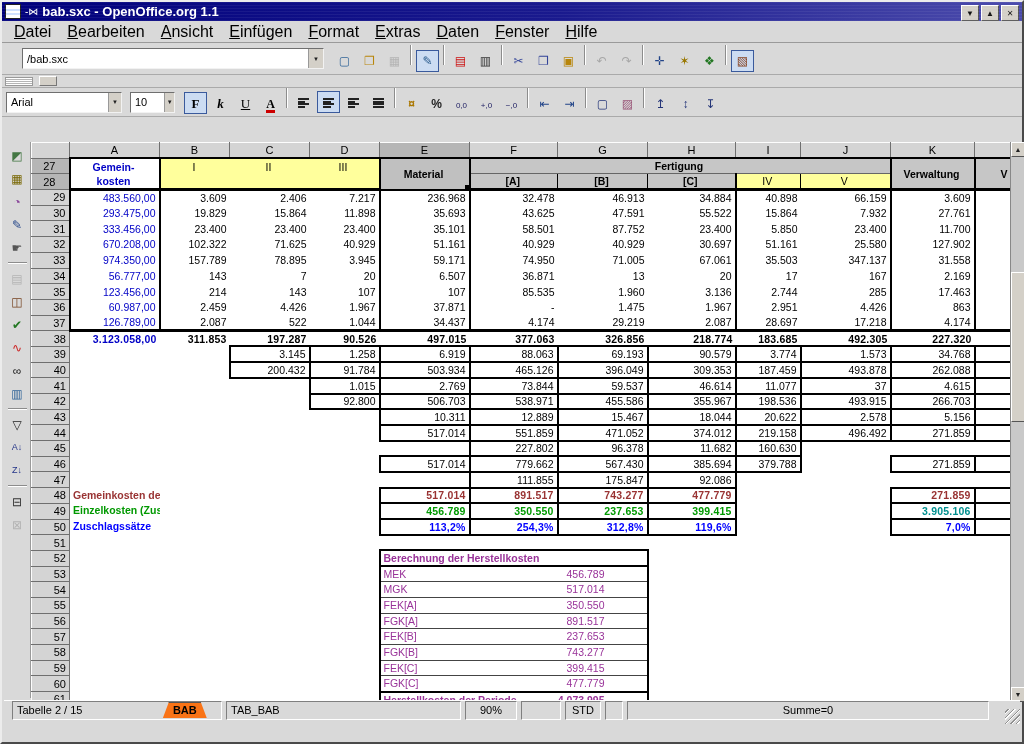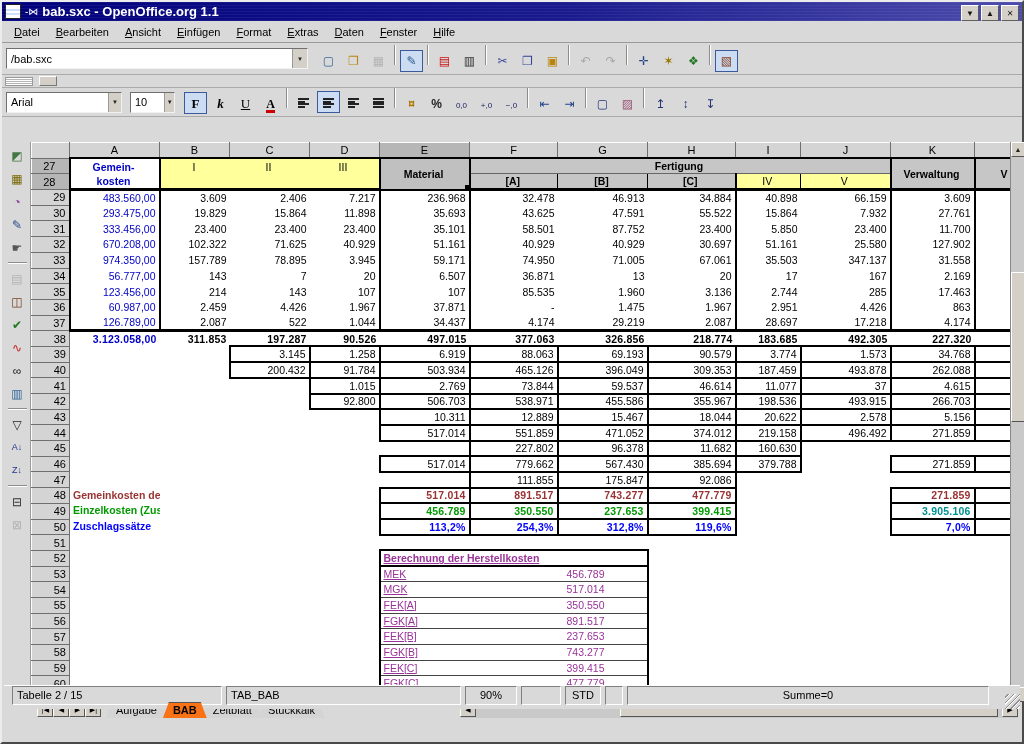--- a/index.html
+++ b/index.html
@@ -12,24 +12,24 @@
     background:repeating-linear-gradient(0deg,rgba(255,255,255,.06) 0 1px,transparent 1px 3px);}
   .appicon{width:14px;height:13px;background:#fff;border:1px solid #222;display:inline-block;
     background:linear-gradient(#fff 30%,#cfe0ff 30% 45%,#fff 45% 60%,#cfe0ff 60% 75%,#fff 75%);}
   .pin{font-size:10px;color:#fff;}
   .wtitle{font-size:13px;font-weight:bold;white-space:nowrap;}
   .tbspace{flex:1;}
   .wbtn{width:16px;height:14px;background:#d4d0c8;border:1px solid;border-color:#fff #555 #555 #fff;
     color:#111;font-size:8px;display:inline-flex;align-items:center;justify-content:center;}
   
   .menubar{height:21px;display:flex;align-items:center;background:#d9d9d9;border-bottom:1px solid #9a9a9a;padding-left:4px;}
-  .mi{display:inline-block;font-size:11px;padding:2px 8px;color:#000;}
+  .mi{display:inline-block;font-size:16px;padding:2px 8px;color:#000;}
   .mi::first-letter{text-decoration:underline;}
   
-  .fnbar{height:31px;display:flex;align-items:center;padding-left:4px;border-bottom:1px solid #aaa;background:#d9d9d9;}
+  .fnbar{height:31px;display:flex;align-items:center;padding-left:20px;border-bottom:1px solid #aaa;background:#d9d9d9;}
   .combo{display:inline-flex;align-items:stretch;height:21px;background:#fff;border:1px solid;border-color:#6f6f6f #f2f2f2 #f2f2f2 #6f6f6f;box-sizing:border-box;}
   .combo input{border:none;outline:none;font:11px "Liberation Sans",sans-serif;padding:0 4px;background:#fff;width:100%;}
   .dbtn{width:15px;background:#d4d0c8;border-left:1px solid #999;display:flex;align-items:center;justify-content:center;font-size:6px;color:#222;}
   .tbtn{min-width:23px;height:22px;margin:0 1px;display:inline-flex;align-items:center;justify-content:center;
     border:1px solid transparent;font-size:12px;box-sizing:border-box;}
   .tbtn.act{background:#ccdcf2;border:1px solid #3a5a9c;}
   .tbtn.dis{opacity:.38;}
   .glyph{line-height:1;}
   .tsep{display:inline-block;width:1px;height:20px;background:#8c8c8c;border-right:1px solid #fff;margin:0 3px;}
   .thinbar{height:12px;background:#d9d9d9;border-bottom:1px solid #aaa;display:flex;align-items:center;gap:6px;padding-left:3px;}
@@ -73,21 +73,21 @@
   .bt{border-top:2px solid #000;}
   .hb{border-bottom:3px solid #000;}
   .v1{border-left:1px solid #000;}
   .fb{border-bottom:1px solid #666;}
   td.sel{border:2px solid #000;background:#c0c0c0;font-weight:bold;position:relative;vertical-align:top;}
   td.sel::after{content:"";position:absolute;right:-1px;bottom:-1px;width:5px;height:5px;background:#000;}
   td.top{vertical-align:top;}
   
   td.ht{border-left:2px solid #000;border-right:2px solid #000;border-bottom:1px solid #444;
     position:relative;overflow:visible;text-align:left;}
-  td.ht .hlbl{position:absolute;left:3px;top:1px;color:#993399;white-space:nowrap;text-decoration:underline;}
+  td.ht .hlbl{position:absolute;left:3px;top:1px;color:#993399;white-space:nowrap;}
   td.ht .hval{position:absolute;right:42px;top:1px;color:#993399;}
   td.ht.title{border:2px solid #000;font-weight:bold;}
   td.ht.title .hlbl{font-weight:bold;}
   td.ht.total{border-top:2px solid #000;}
   td.ht.total .hlbl,td.ht.total .hval{font-weight:bold;}
   
   #vscroll{position:absolute;left:1008px;top:140px;width:14px;height:560px;background:#c9c9c9;border-left:1px solid #888;}
   .sbtn{position:absolute;left:0;width:14px;height:15px;background:#d4d0c8;border:1px solid;border-color:#fff #555 #555 #fff;
     box-sizing:border-box;font-size:7px;display:flex;align-items:center;justify-content:center;color:#222;}
   #vthumb{position:absolute;left:0;top:130px;width:14px;height:150px;background:#d4d0c8;border:1px solid;border-color:#fff #555 #555 #fff;box-sizing:border-box;}
@@ -97,21 +97,21 @@
     box-sizing:border-box;font-size:7px;text-align:center;line-height:13px;vertical-align:top;}
   .tab{display:inline-block;height:15px;line-height:15px;padding:0 10px;margin-right:-4px;font-size:11px;
     background:#d4d4d4;color:#000;clip-path:polygon(6px 0,calc(100% - 6px) 0,100% 100%,0 100%);
     border-top:1px solid #555;vertical-align:top;}
   .tab.on{background:#f97316;font-weight:bold;position:relative;z-index:2;}
   #hscroll{position:absolute;left:456px;top:0;height:16px;right:2px;background:#c9c9c9;}
   .hbtn{position:absolute;top:0;width:16px;height:15px;background:#d4d0c8;border:1px solid;border-color:#fff #555 #555 #fff;
     box-sizing:border-box;font-size:7px;text-align:center;line-height:13px;}
   #hthumb{position:absolute;left:160px;right:20px;top:0;height:15px;background:#d4d0c8;border:1px solid;border-color:#fff #555 #555 #fff;box-sizing:border-box;}
   
-  #statusbar{position:absolute;left:2px;right:2px;top:683px;height:23px;background:#d9d9d9;border-top:1px solid #fff;
+  #statusbar{position:absolute;left:2px;right:2px;top:698px;height:23px;background:#d9d9d9;border-top:1px solid #fff;
     display:flex;align-items:center;padding-left:8px;}
   .sfield{display:inline-block;height:15px;line-height:15px;font-size:11px;padding:1px 4px;margin-right:4px;
     border:1px solid;border-color:#7f7f7f #fff #fff #7f7f7f;overflow:hidden;white-space:nowrap;}
   .sfield.c{text-align:center;}
   #grip{position:absolute;right:0;bottom:0;width:15px;height:15px;
     background:repeating-linear-gradient(135deg,#d9d9d9 0 2px,#909090 2px 3px,#fdfdfd 3px 4px);}
 </style>
 </head>
 <body>
 

